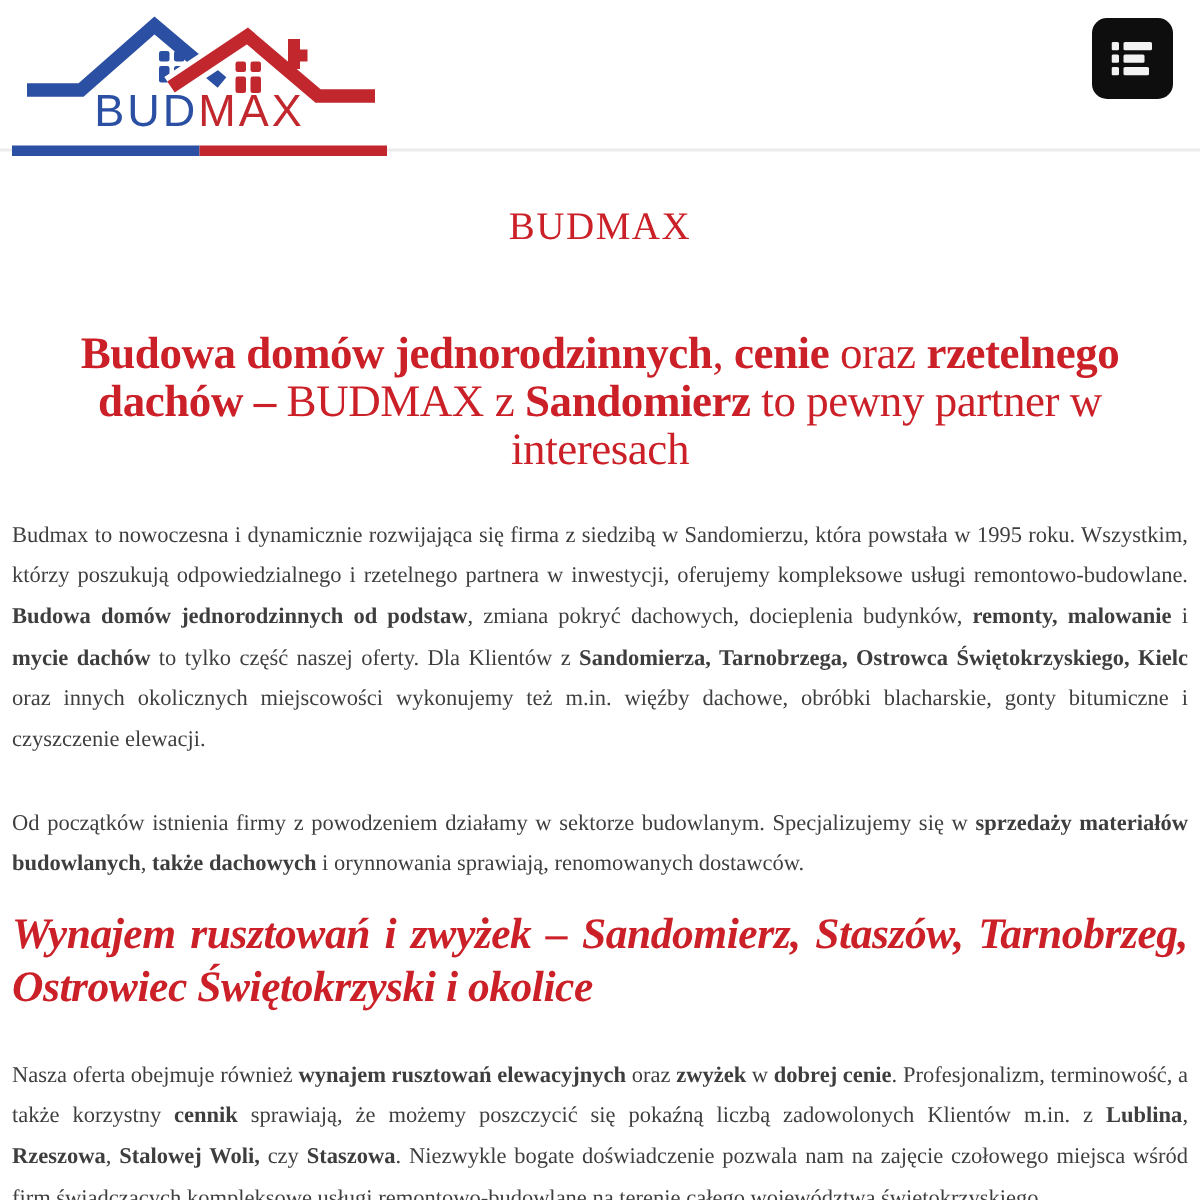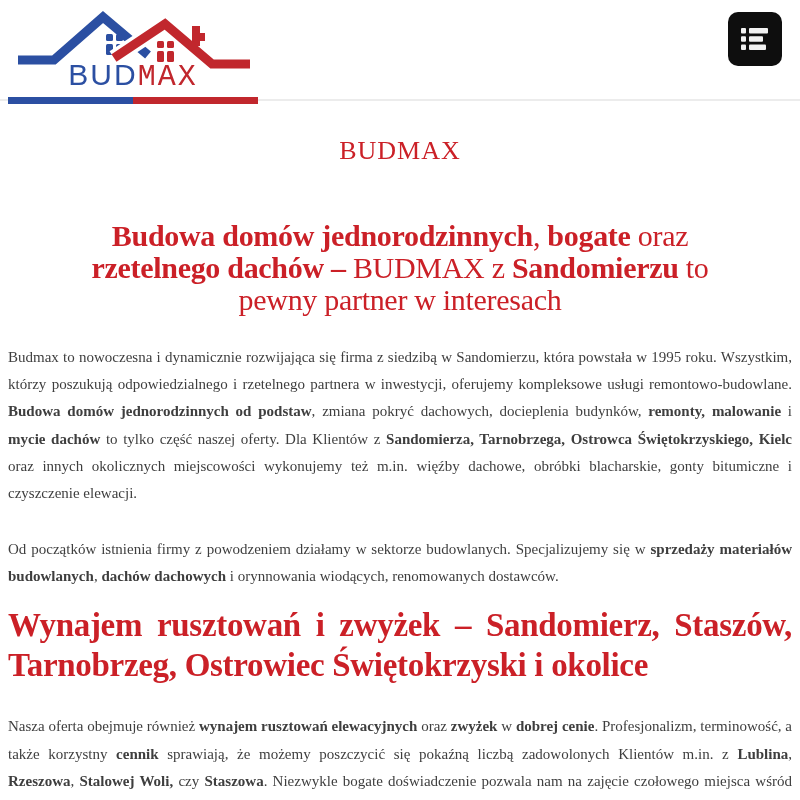--- a/index.html
+++ b/index.html
@@ -39,21 +39,21 @@
     top:56px; left:0;
     width:100%;
     text-align:center;
     font-family:"Liberation Sans", sans-serif;
     font-size:30px;
     font-weight:400;
     letter-spacing:2px;
     line-height:1;
   }
   .logo-text .bud{color:var(--logo-blue);text-align:center;}
-  .logo-text .max{color:var(--logo-red);font-family:Liberation Mono, monospace;}
+  .logo-text .max{color:var(--logo-red);}
   .logo-bar{
     position:absolute;
     bottom:-1px; left:0;
     width:100%; height:7px;
     display:flex;
     z-index:2;
   }
   .logo-bar .half-blue{width:50%;height:100%;background:var(--logo-blue);}
   .logo-bar .half-red{width:50%;height:100%;background:var(--logo-red);}
   .menu-button{
@@ -88,24 +88,25 @@
     font-size:30px;
     line-height:1.07;
     font-weight:400;
     letter-spacing:-0.3px;
   }
   h2.section-heading{
     margin:16px 0 0;
     text-align:justify;
     text-align-last:left;
     color:var(--heading-red);
-    font-size:33px;
+    font-size:29px;
     line-height:1.2;
     font-weight:700;
     letter-spacing:-0.3px;
+    font-style:italic;
   }
   p.body-par{
     margin:28px 0 0;
     text-align:justify;
     font-size:15px;
     line-height:1.82;
     color:var(--body-text);
   }
   .b{font-weight:700;}
 </style>
@@ -156,22 +157,22 @@
       <rect x="8" y="9.3" width="14" height="5.5" rx="1"></rect>
       <rect x="0" y="17.6" width="5" height="5.5" rx="1"></rect>
       <rect x="8" y="17.6" width="17" height="5.5" rx="1"></rect>
     </svg>
   </button>
 </header>
 
 <main>
   <div class="site-title">BUDMAX</div>
 
-  <h1 class="main-heading"><span class="b">Budowa domów jednorodzinnych</span><span>, </span><span class="b">bogate</span><span> oraz </span><span class="b">rzetelnego dachów – </span><span>BUDMAX z </span><span class="b">Sandomierzu</span><span> to pewny partner w interesach</span></h1>
+  <h1 class="main-heading"><span class="b">Budowa domów jednorodzinnych</span><span>, </span><span class="b">cenie</span><span> oraz </span><span class="b">rzetelnego dachów – </span><span>BUDMAX z </span><span class="b">Sandomierz</span><span> to pewny partner w interesach</span></h1>
 
   <p class="body-par"><span>Budmax to nowoczesna i dynamicznie rozwijająca się firma z siedzibą w Sandomierzu, która powstała w 1995 roku. Wszystkim, którzy poszukują odpowiedzialnego i rzetelnego partnera w inwestycji, oferujemy kompleksowe usługi remontowo-budowlane. </span><span class="b">Budowa domów jednorodzinnych od podstaw</span><span>, zmiana pokryć dachowych, docieplenia budynków, </span><span class="b">remonty, malowanie</span><span> i </span><span class="b">mycie dachów</span><span> to tylko część naszej oferty. Dla Klientów z </span><span class="b">Sandomierza, Tarnobrzega, Ostrowca Świętokrzyskiego, Kielc</span><span> oraz innych okolicznych miejscowości wykonujemy też m.in. więźby dachowe, obróbki blacharskie, gonty bitumiczne i czyszczenie elewacji.</span></p>
 
-  <p class="body-par"><span>Od początków istnienia firmy z powodzeniem działamy w sektorze budowlanych. Specjalizujemy się w </span><span class="b">sprzedaży materiałów budowlanych</span><span>, </span><span class="b">dachów dachowych</span><span> i orynnowania wiodących, renomowanych dostawców.</span></p>
+  <p class="body-par"><span>Od początków istnienia firmy z powodzeniem działamy w sektorze budowlanym. Specjalizujemy się w </span><span class="b">sprzedaży materiałów budowlanych</span><span>, </span><span class="b">także dachowych</span><span> i orynnowania sprawiają, renomowanych dostawców.</span></p>
 
   <h2 class="section-heading">Wynajem rusztowań i zwyżek – Sandomierz, Staszów, Tarnobrzeg, Ostrowiec Świętokrzyski i okolice</h2>
 
   <p class="body-par"><span>Nasza oferta obejmuje również </span><span class="b">wynajem rusztowań elewacyjnych</span><span> oraz </span><span class="b">zwyżek</span><span> w </span><span class="b">dobrej cenie</span><span>. Profesjonalizm, terminowość, a także korzystny </span><span class="b">cennik</span><span> sprawiają, że możemy poszczycić się pokaźną liczbą zadowolonych Klientów m.in. z </span><span class="b">Lublina</span><span>, </span><span class="b">Rzeszowa</span><span>, </span><span class="b">Stalowej Woli,</span><span> czy </span><span class="b">Staszowa</span><span>. Niezwykle bogate doświadczenie pozwala nam na zajęcie czołowego miejsca wśród firm świadczących kompleksowe usługi remontowo-budowlane na terenie całego województwa świętokrzyskiego.</span></p>
 </main>
 
 </body></html>

